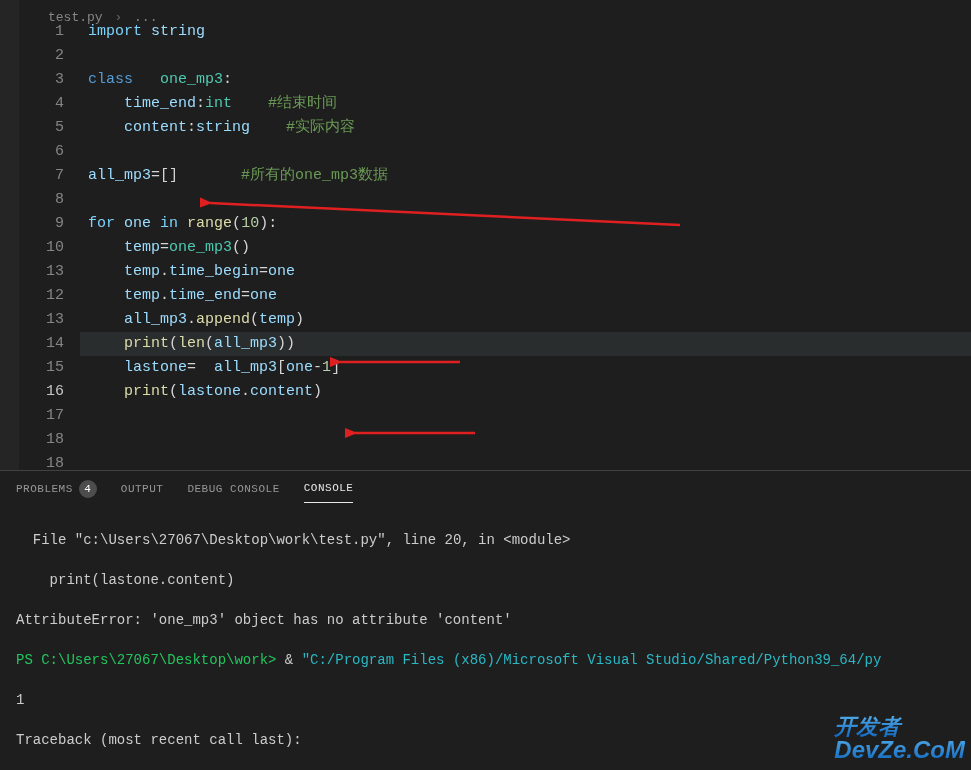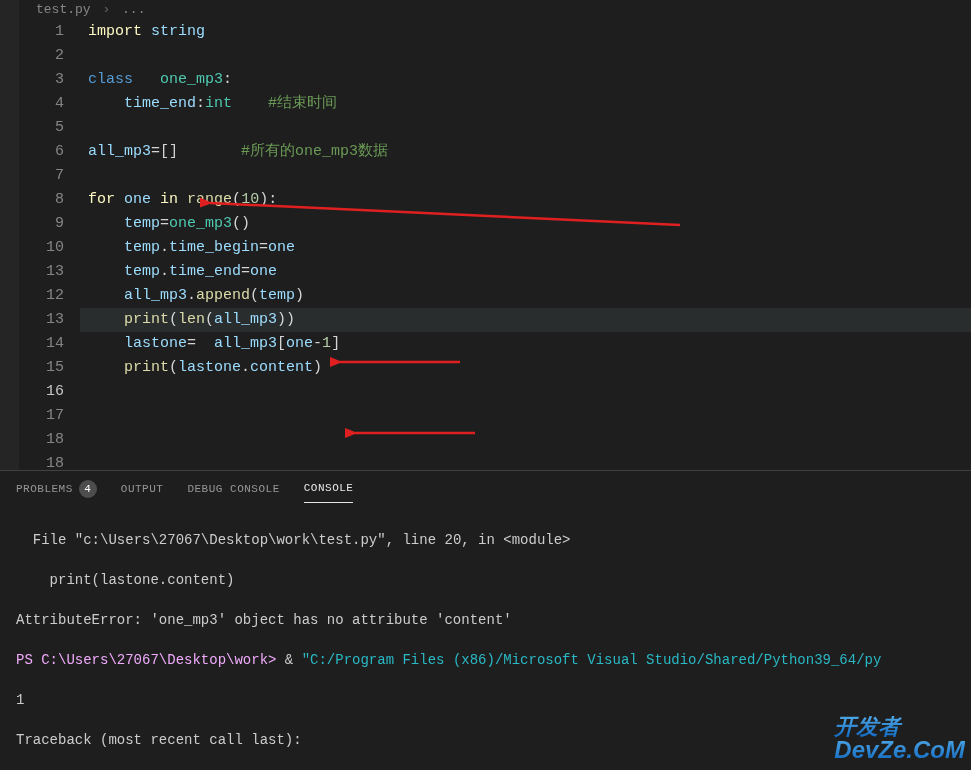--- a/index.html
+++ b/index.html
@@ -19,24 +19,24 @@
   background: #1e1e1e;
 }
 .activity-bar {
   width: 20px;
   background: #252526;
   border-right: 1px solid #1e1e1e;
 }
 .breadcrumb {
   position: absolute;
   top: 0;
-  left: 28px;
+  left: 40px;
   font-size: 13px;
   color: #858585;
-  padding: 2px 8px;
+  padding: 10px 8px;
 }
 .breadcrumb .chev { margin: 0 4px; color: #666; }
 .gutter {
   width: 60px;
   background: #1e1e1e;
   text-align: right;
   padding-right: 16px;
   color: #858585;
   font-size: 15px;
   padding-top: 20px;
@@ -52,21 +52,21 @@
   position: relative;
 }
 .code-line {
   white-space: pre;
   height: 24px;
   padding-left: 8px;
 }
 .code-line.current {
   background: #2a2d2e;
 }
-.kw { color: #fef9c3; }
+.kw { color: #7dd3fc; }
 .kw2 { color: #569cd6; }
 .cls { color: #4ec9b0; }
 .var { color: #9cdcfe; }
 .fn { color: #dcdcaa; }
 .num { color: #b5cea8; }
 .cmt { color: #6a9955; }
 
 .panel {
   height: 300px;
   background: #1e1e1e;
@@ -107,21 +107,21 @@
   font-size: 11px;
 }
 .terminal {
   padding: 4px 16px;
   font-size: 14px;
   line-height: 20px;
   color: #cccccc;
   white-space: pre-wrap;
 }
 .terminal .cyan { color: #29b8c4; }
-.terminal .yellow { color: #f0abfc; }
+.terminal .yellow { color: #22c55e; }
 .arrow {
   position: absolute;
   pointer-events: none;
 }
 .watermark {
   position: absolute;
   right: 6px;
   bottom: 8px;
   font-family: 'Arial Black', Arial, sans-serif;
   font-weight: 900;
@@ -168,20 +168,21 @@
     <div class="current">16</div>
     <div>17</div>
     <div>18</div>
     <div>18</div>
   </div>
   <div class="code">
     <div class="code-line"><span class="kw">import</span> <span class="var">string</span></div>
     <div class="code-line"></div>
     <div class="code-line"><span class="kw2">class</span>   <span class="cls">one_mp3</span><span>:</span></div>
     <div class="code-line">    <span class="var">time_end</span><span>:</span><span class="cls">int</span>    <span class="cmt">#结束时间</span></div>
+    <div class="code-line">    <span class="var">content</span><span>:</span><span class="var">string</span>    <span class="cmt">#实际内容</span></div>
     <div class="code-line"></div>
     <div class="code-line"><span class="var">all_mp3</span><span>=[]</span>       <span class="cmt">#所有的one_mp3数据</span></div>
     <div class="code-line"></div>
     <div class="code-line"><span class="kw">for</span> <span class="var">one</span> <span class="kw">in</span> <span class="fn">range</span><span>(</span><span class="num">10</span><span>):</span></div>
     <div class="code-line">    <span class="var">temp</span><span>=</span><span class="cls">one_mp3</span><span>()</span></div>
     <div class="code-line">    <span class="var">temp</span><span>.</span><span class="var">time_begin</span><span>=</span><span class="var">one</span></div>
     <div class="code-line">    <span class="var">temp</span><span>.</span><span class="var">time_end</span><span>=</span><span class="var">one</span></div>
     <div class="code-line">    <span class="var">all_mp3</span><span>.</span><span class="fn">append</span><span>(</span><span class="var">temp</span><span>)</span></div>
     <div class="code-line current">    <span class="fn">print</span><span>(</span><span class="fn">len</span><span>(</span><span class="var">all_mp3</span><span>)</span><span>)</span></div>
     <div class="code-line">    <span class="var">lastone</span><span>=  </span><span class="var">all_mp3</span><span>[</span><span class="var">one</span><span>-</span><span class="num">1</span><span>]</span></div>

